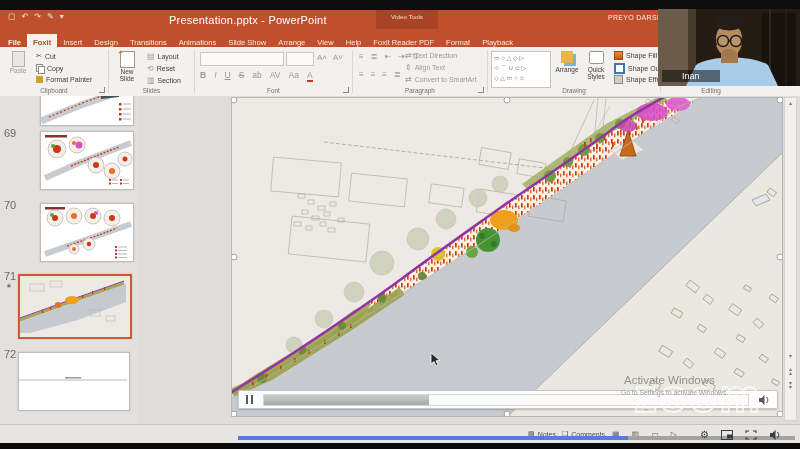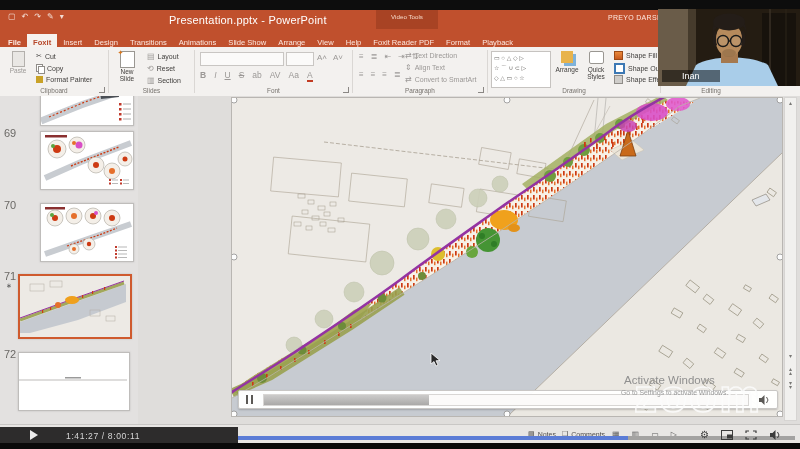--- a/index.html
+++ b/index.html
@@ -590,24 +590,20 @@
       <span>Comments</span>
     </div>
     <div class="sb-item" style="left:612px;gap:12px;font-size:8px;color:#5a5a5a">
       <span>▦</span>
       <span>▥</span>
       <span>▭</span>
       <span>▷</span>
     </div>
   </div>
 
-  <div class="playerstrip">
-    <span class="playtri"></span>
-    <span class="ptime">1:41:27 / 8:00:11</span>
-  </div>
   <div class="ptrack">
     <div class="pfill"></div>
   </div>
   <div class="pbtns" style="left:700px">
     <span style="font-size:10px;color:#3c3c3c">⚙</span>
     <svg width="12" height="10" viewBox="0 0 12 10">
       <rect x="0.5" y="0.5" width="11" height="9" fill="none" stroke="#3c3c3c"></rect>
         <rect x="6" y="4.5" width="5" height="4" fill="#3c3c3c"></rect>
     </svg>
     <svg width="12" height="10" viewBox="0 0 12 10">

